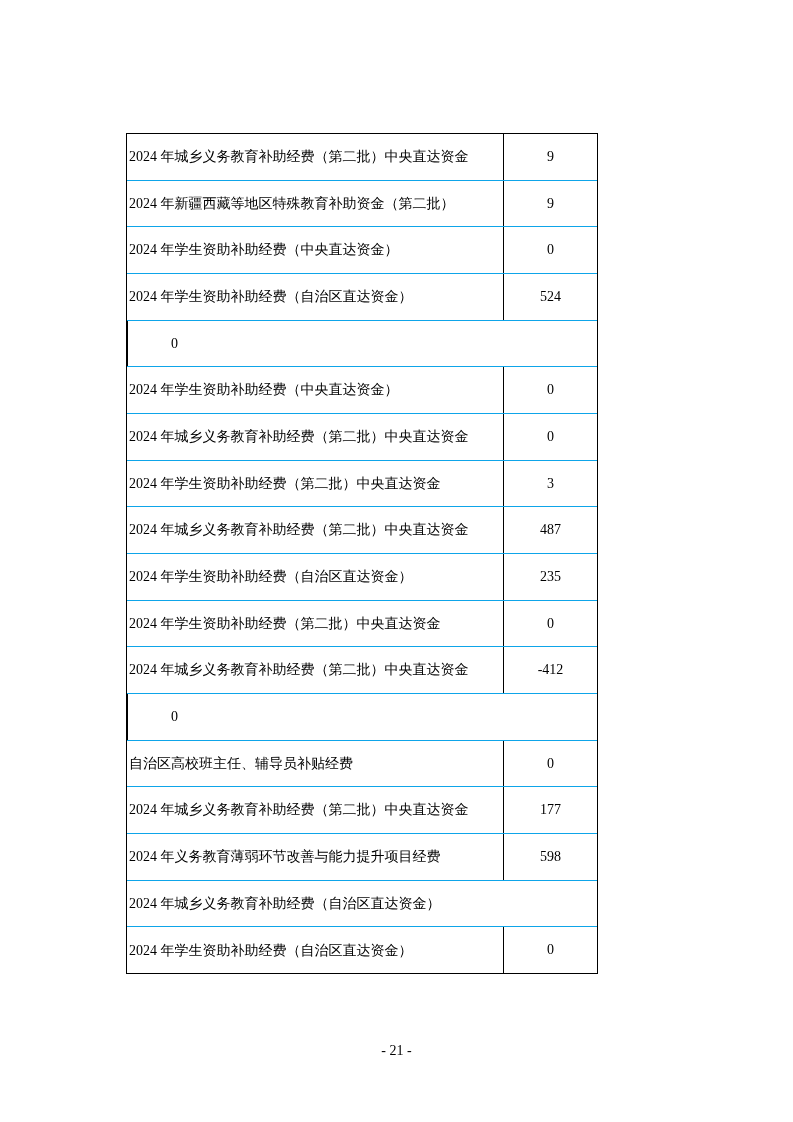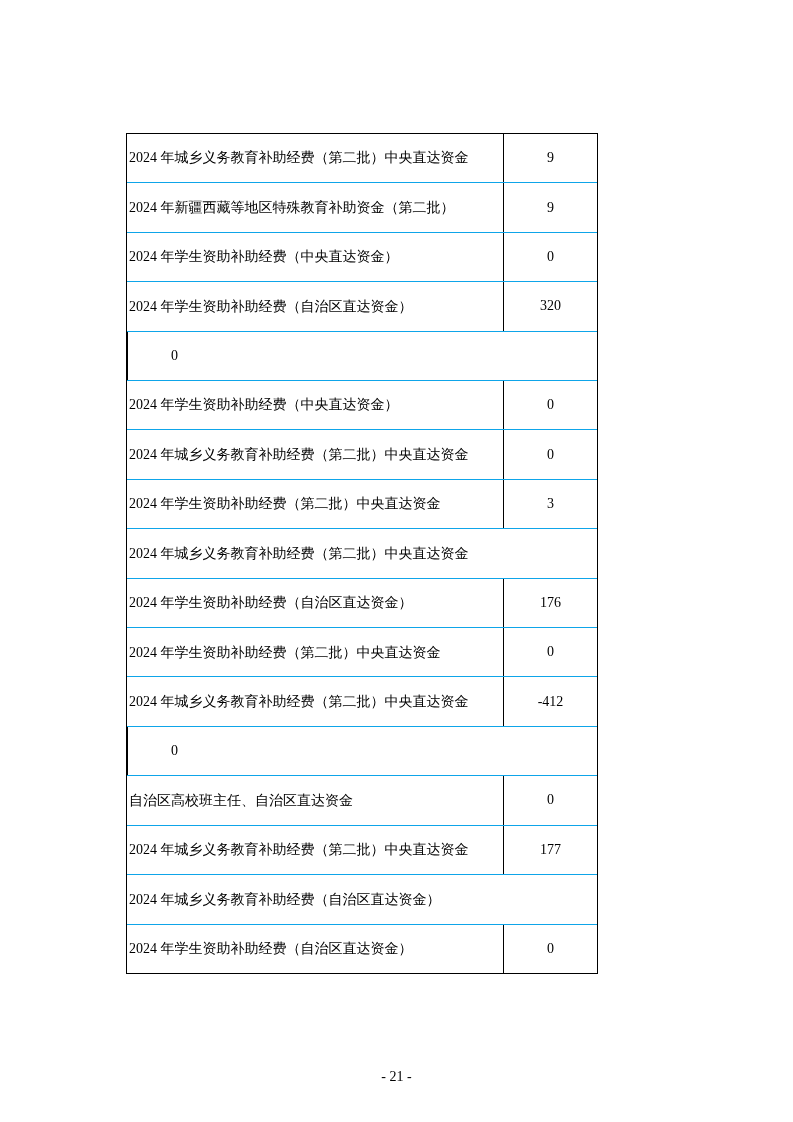--- a/index.html
+++ b/index.html
@@ -56,21 +56,20 @@
     box-sizing: border-box;
   }
   .page-footer {
     position: absolute;
     left: 0;
     top: 1043px;
     width: 100%;
     text-align: center;
     font-size: 14px;
     font-family: "Liberation Serif", "DejaVu Serif", serif;
-    margin-top: 26px;
   }
 </style>
 </head>
 <body>
 
 <div class="page">
 
   <div class="funding-table">
 
     <div class="row">
@@ -83,21 +82,21 @@
       <div class="cell-amount">9</div>
     </div>
 
     <div class="row">
       <div class="cell-item">2024 年学生资助补助经费（中央直达资金）</div>
       <div class="cell-amount">0</div>
     </div>
 
     <div class="row">
       <div class="cell-item">2024 年学生资助补助经费（自治区直达资金）</div>
-      <div class="cell-amount">320</div>
+      <div class="cell-amount">524</div>
     </div>
 
     <div class="row">
       <div class="cell-amount">0</div>
     </div>
 
     <div class="row">
       <div class="cell-item">2024 年学生资助补助经费（中央直达资金）</div>
       <div class="cell-amount">0</div>
     </div>
@@ -107,51 +106,56 @@
       <div class="cell-amount">0</div>
     </div>
 
     <div class="row">
       <div class="cell-item">2024 年学生资助补助经费（第二批）中央直达资金</div>
       <div class="cell-amount">3</div>
     </div>
 
     <div class="row">
       <div class="cell-item">2024 年城乡义务教育补助经费（第二批）中央直达资金</div>
+      <div class="cell-amount">487</div>
     </div>
 
     <div class="row">
       <div class="cell-item">2024 年学生资助补助经费（自治区直达资金）</div>
-      <div class="cell-amount">176</div>
+      <div class="cell-amount">235</div>
     </div>
 
     <div class="row">
       <div class="cell-item">2024 年学生资助补助经费（第二批）中央直达资金</div>
       <div class="cell-amount">0</div>
     </div>
 
     <div class="row">
       <div class="cell-item">2024 年城乡义务教育补助经费（第二批）中央直达资金</div>
       <div class="cell-amount">-412</div>
     </div>
 
     <div class="row">
       <div class="cell-amount">0</div>
     </div>
 
     <div class="row">
-      <div class="cell-item">自治区高校班主任、自治区直达资金</div>
+      <div class="cell-item">自治区高校班主任、辅导员补贴经费</div>
       <div class="cell-amount">0</div>
     </div>
 
     <div class="row">
       <div class="cell-item">2024 年城乡义务教育补助经费（第二批）中央直达资金</div>
       <div class="cell-amount">177</div>
     </div>
 
+    <div class="row">
+      <div class="cell-item">2024 年义务教育薄弱环节改善与能力提升项目经费</div>
+      <div class="cell-amount">598</div>
+    </div>
 
     <div class="row">
       <div class="cell-item">2024 年城乡义务教育补助经费（自治区直达资金）</div>
     </div>
 
     <div class="row">
       <div class="cell-item">2024 年学生资助补助经费（自治区直达资金）</div>
       <div class="cell-amount">0</div>
     </div>
 

